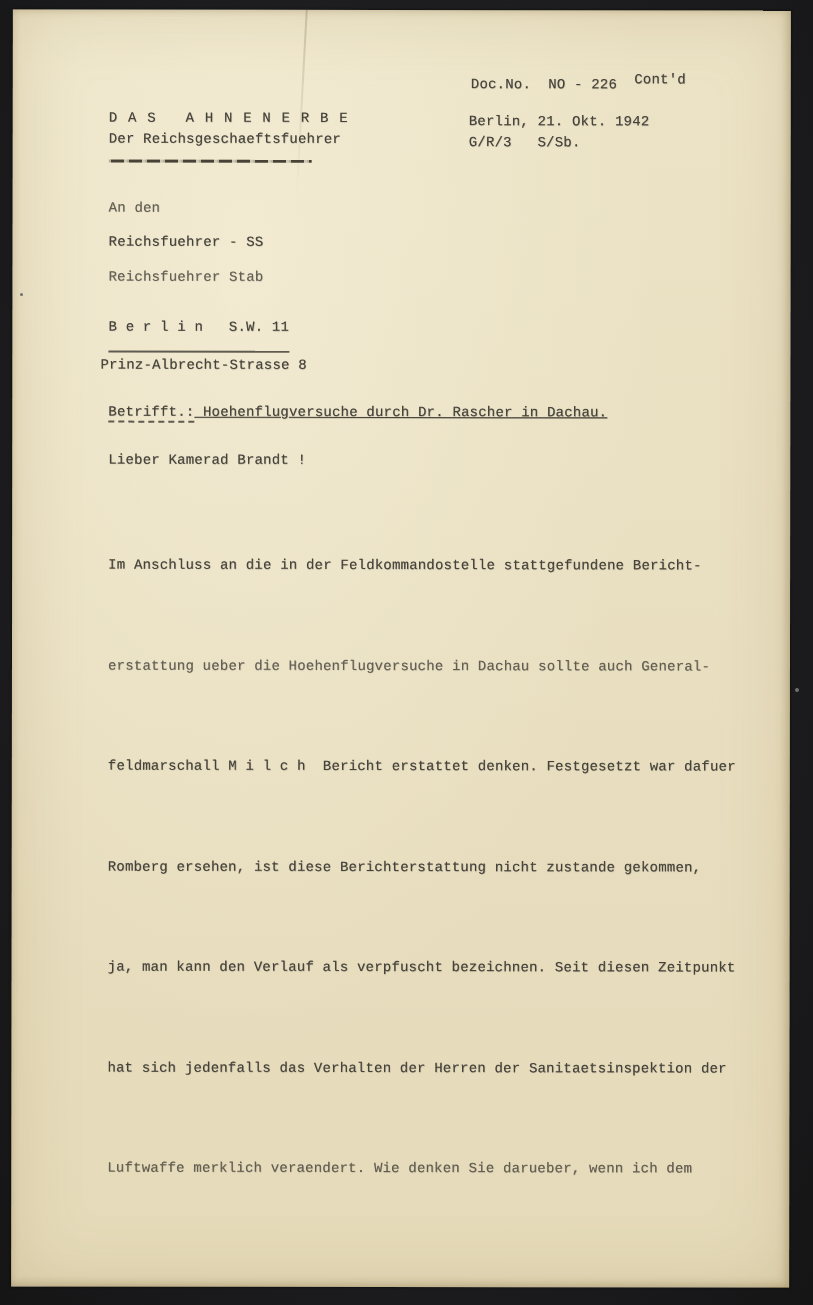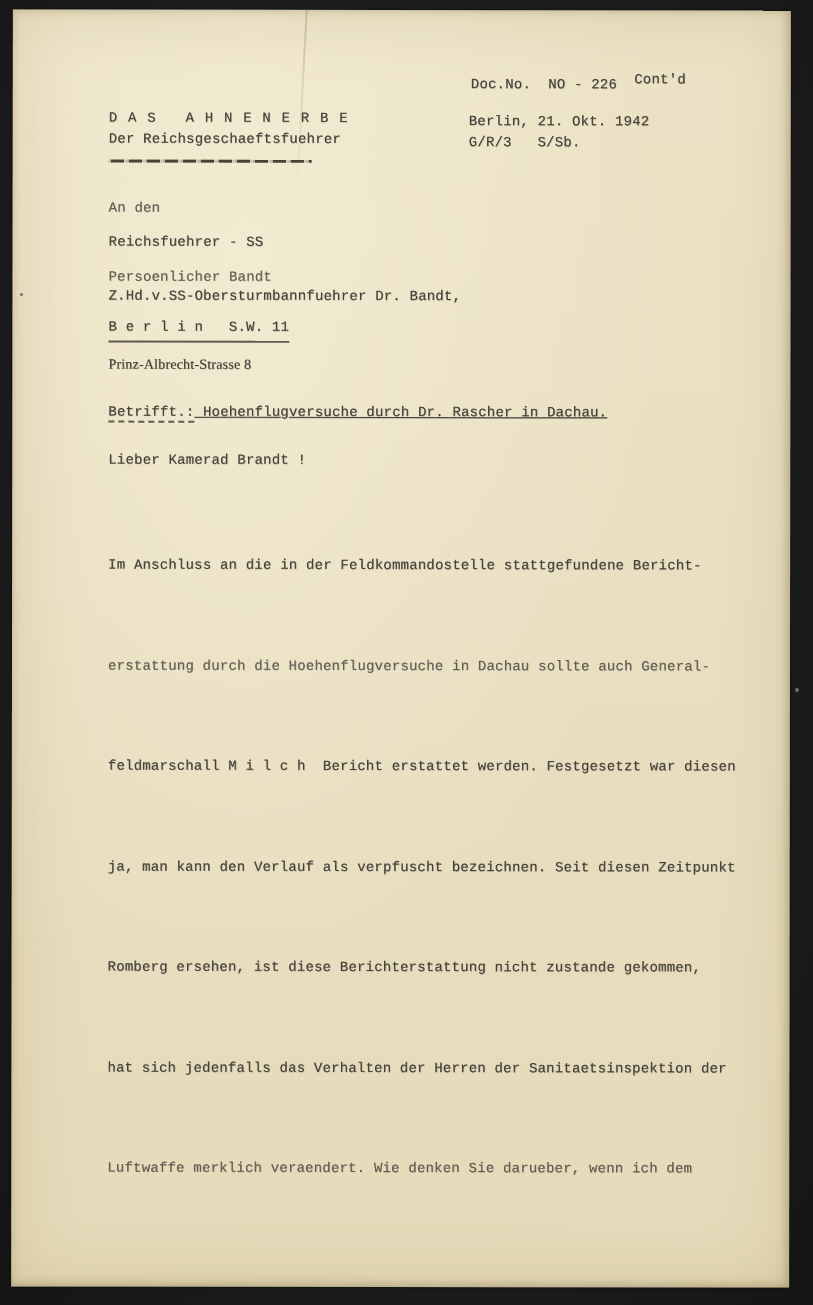--- a/index.html
+++ b/index.html
@@ -54,21 +54,21 @@
   .rule {
     position: absolute;
     height: 3px;
     background: repeating-linear-gradient(90deg,
       #46423655 0 2px, #464236 2px 15px, #46423633 15px 18px);
   }
   .contd { position: relative; top: -5px; display: inline-block; }
   .u-solid {
     display: inline-block;
     border-bottom: 2px solid rgba(69,66,58,0.85);
-    padding-bottom: 6px;
+    padding-bottom: 16px;
   }
   .u-dash {
     display: inline-block;
     border-bottom: 2px dashed rgba(69,66,58,0.85);
     padding-bottom: 1px;
   }
   .body-text { line-height: 33.5px; }
   .body-text > div { height: 33.5px; }
 </style>
 </head>
@@ -83,35 +83,34 @@
 
     <div class="t org" style="left:96px; top:100px;">D A S   A H N E N E R B E</div>
     <div class="t" style="left:96px; top:121px;">Der Reichsgeschaeftsfuehrer</div>
     <div class="rule" style="left:96px; top:150px; width:203px;"></div>
 
     <div class="t" style="left:456px; top:103px;">Berlin, 21. Okt. 1942</div>
     <div class="t" style="left:456px; top:124px;">G/R/3   S/Sb.</div>
 
     <div class="t faded" style="left:96px; top:190px;text-align:center;">An den</div>
     <div class="t" style="left:96px; top:224px;">Reichsfuehrer - SS</div>
-    <div class="t faded" style="left:96px; top:259px;">Persoenlicher Bandt</div>
-    <div class="t" style="left:96px; top:278px;">Z.Hd.v.SS-Obersturmbannfuehrer Dr. Bandt,</div>
+    <div class="t faded" style="left:96px; top:259px;">Reichsfuehrer Stab</div>
     <div class="t" style="left:96px; top:309px;"><span class="u-solid">B e r l i n   S.W. 11</span></div>
-    <div class="t" style="left:96px; top:347px;font-family:Liberation Serif, serif;">Prinz-Albrecht-Strasse 8</div>
+    <div class="t" style="left:88px; top:347px;">Prinz-Albrecht-Strasse 8</div>
 
     <div class="t" style="left:96px; top:394px;text-decoration:underline;"><span class="u-dash">Betrifft.:</span><span> Hoehenflugversuche durch Dr. Rascher in Dachau.</span></div>
 
     <div class="t" style="left:96px; top:442px;">Lieber Kamerad Brandt !</div>
 
     <div class="t body-text" style="left:96px; top:472px;">
       <div>Im Anschluss an die in der Feldkommandostelle stattgefundene Bericht-</div>
-      <div class="faded">erstattung durch die Hoehenflugversuche in Dachau sollte auch General-</div>
-      <div>feldmarschall M i l c h  Bericht erstattet werden. Festgesetzt war diesen</div>
+      <div class="faded">erstattung ueber die Hoehenflugversuche in Dachau sollte auch General-</div>
+      <div>feldmarschall M i l c h  Bericht erstattet denken. Festgesetzt war dafuer</div>
+      <div>Romberg ersehen, ist diese Berichterstattung nicht zustande gekommen,</div>
       <div>ja, man kann den Verlauf als verpfuscht bezeichnen. Seit diesen Zeitpunkt</div>
-      <div>Romberg ersehen, ist diese Berichterstattung nicht zustande gekommen,</div>
       <div>hat sich jedenfalls das Verhalten der Herren der Sanitaetsinspektion der</div>
       <div class="faded">Luftwaffe merklich veraendert. Wie denken Sie darueber, wenn ich dem</div>
       
       
       
       
       
       
       
       

